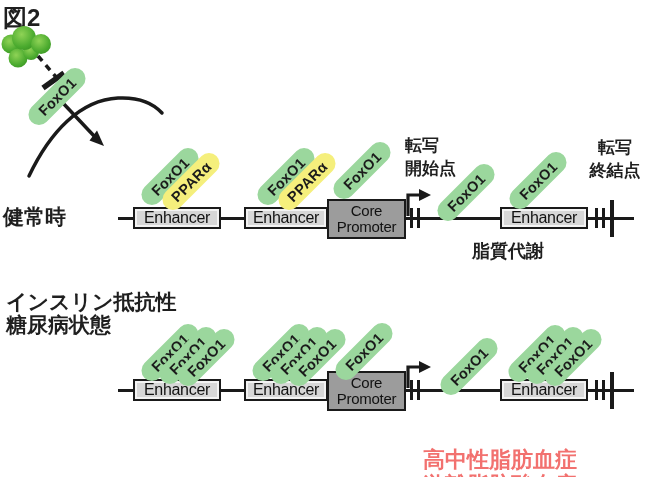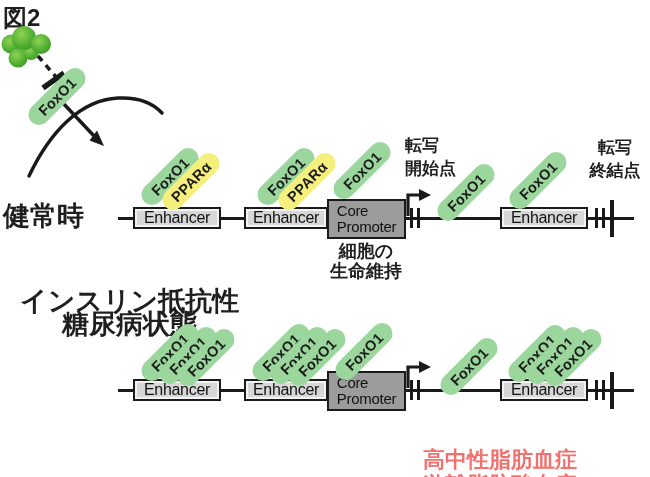--- a/index.html
+++ b/index.html
@@ -1,32 +1,32 @@
 <!DOCTYPE html>
 <html><head>
 <meta charset="utf-8">
 <style>
   html,body{margin:0;padding:0;background:#fff;}
   .canvas{position:relative;width:650px;height:477px;background:#ffffff;overflow:hidden;
           font-family:"Liberation Sans","DejaVu Sans",sans-serif;color:#1f1f1f;}
   .label{position:absolute;white-space:pre-line;font-weight:bold;}
   .fig-label{font-size:24px;font-weight:bold;}
-  .state-label{font-size:27px;font-weight:bold;line-height:23px;text-align:center;}
+  .state-label{font-size:21px;font-weight:bold;line-height:23px;}
   .anno{font-size:17px;line-height:23px;}
   .anno.center{text-align:center;width:70px;}
   .gene{font-size:18px;line-height:20px;text-align:center;width:94px;}
   .outcome{font-size:22px;line-height:25px;color:#f2716f;}
   .dna-line{position:absolute;height:3.2px;background:#1a1a1a;}
   .tick{position:absolute;width:3px;height:20px;background:#1a1a1a;}
   .terminator{position:absolute;width:3.5px;height:37px;background:#1a1a1a;}
   .box{position:absolute;box-sizing:border-box;border:2.5px solid #1a1a1a;background:#d7d7d7;
        display:flex;align-items:center;justify-content:center;font-size:16px;color:#111;
        box-shadow:inset 0 0 0 2px #f3f3f3;letter-spacing:-0.3px;}
   .box.core{background:#9c9c9c;box-shadow:none;font-size:15px;line-height:16px;
-            white-space:pre-line;}
+            text-align:center;white-space:pre-line;}
   .pill{position:absolute;width:72px;height:21px;border-radius:11px;display:flex;
         align-items:center;justify-content:center;font-size:14.5px;font-weight:bold;
         color:#1b1b1b;transform:rotate(-45deg);letter-spacing:.3px;}
   .pill.green{background:#9bd79d;}
   .pill.yellow{background:#f5ef7c;}
   .tss-arrow{position:absolute;width:34px;height:28px;}
   svg{display:block;}
 </style>
 </head>
 <body>
@@ -84,24 +84,23 @@
   <div class="pill green" style="left:250px;top:165.5px;">FoxO1</div>
   <div class="pill yellow" style="left:271px;top:170.5px;">PPARα</div>
   <div class="pill green" style="left:326px;top:159.5px;">FoxO1</div>
   <div class="pill green" style="left:430px;top:181.5px;">FoxO1</div>
   <div class="pill green" style="left:502px;top:169.5px;">FoxO1</div>
 
   <div class="label anno" style="left:405px;top:134px;">転写
 開始点</div>
   <div class="label anno center" style="left:580px;top:136px;">転写
 終結点</div>
-  <div class="label gene" style="left:319px;top:241px;">細胞の
-生命維持</div>
+  <div class="label gene" style="left:461px;top:241px;">脂質代謝</div>
 
-  <div class="label state-label" style="left:20px;top:290px;">インスリン抵抗性
+  <div class="label state-label" style="left:6px;top:290px;">インスリン抵抗性
 糖尿病状態</div>
 
   <div class="dna-line" style="left:118px;top:388.5px;width:516px;"></div>
 
   <div class="box" style="left:133px;top:379px;width:88px;height:22px;">Enhancer</div>
   <div class="box" style="left:244px;top:379px;width:84px;height:22px;">Enhancer</div>
   <div class="box core" style="left:327px;top:371px;width:79px;height:40px;">Core
 Promoter</div>
   <div class="box" style="left:500px;top:379px;width:88px;height:22px;">Enhancer</div>
 

